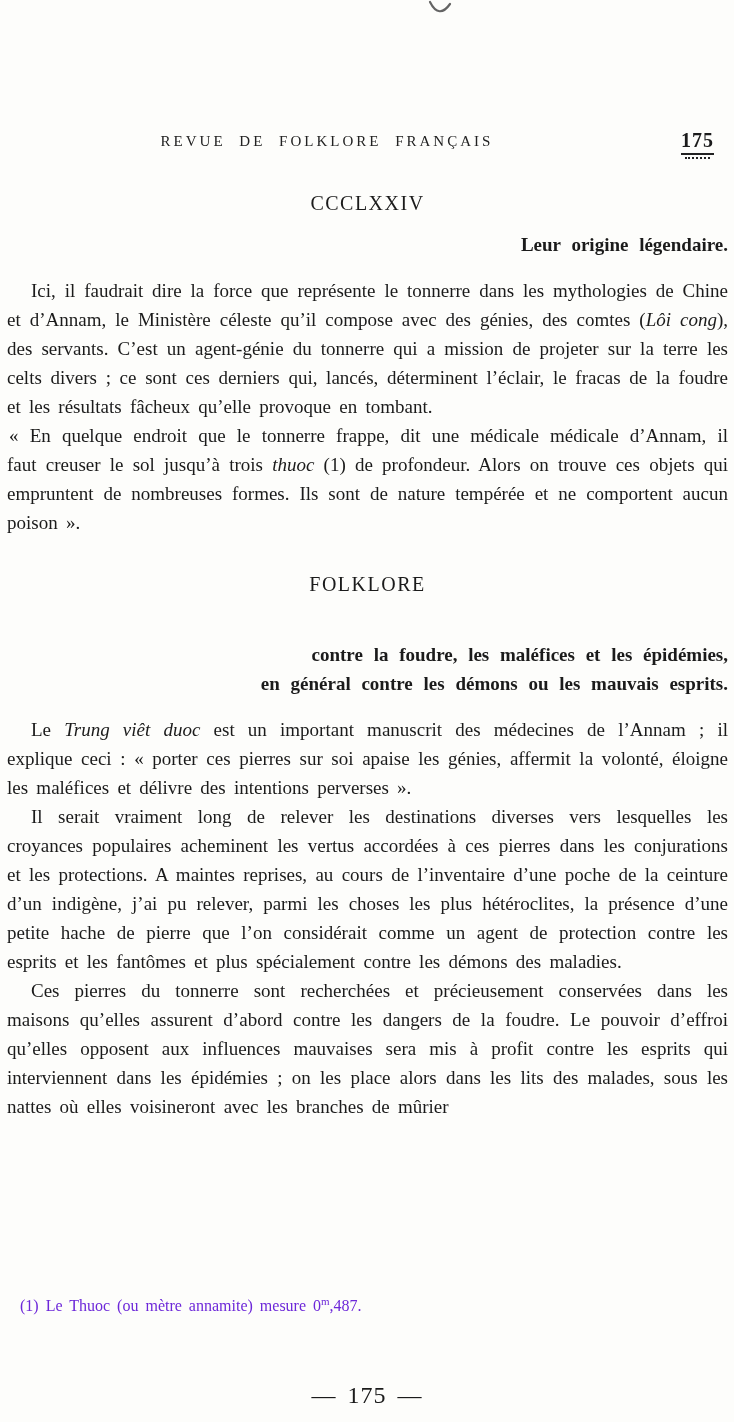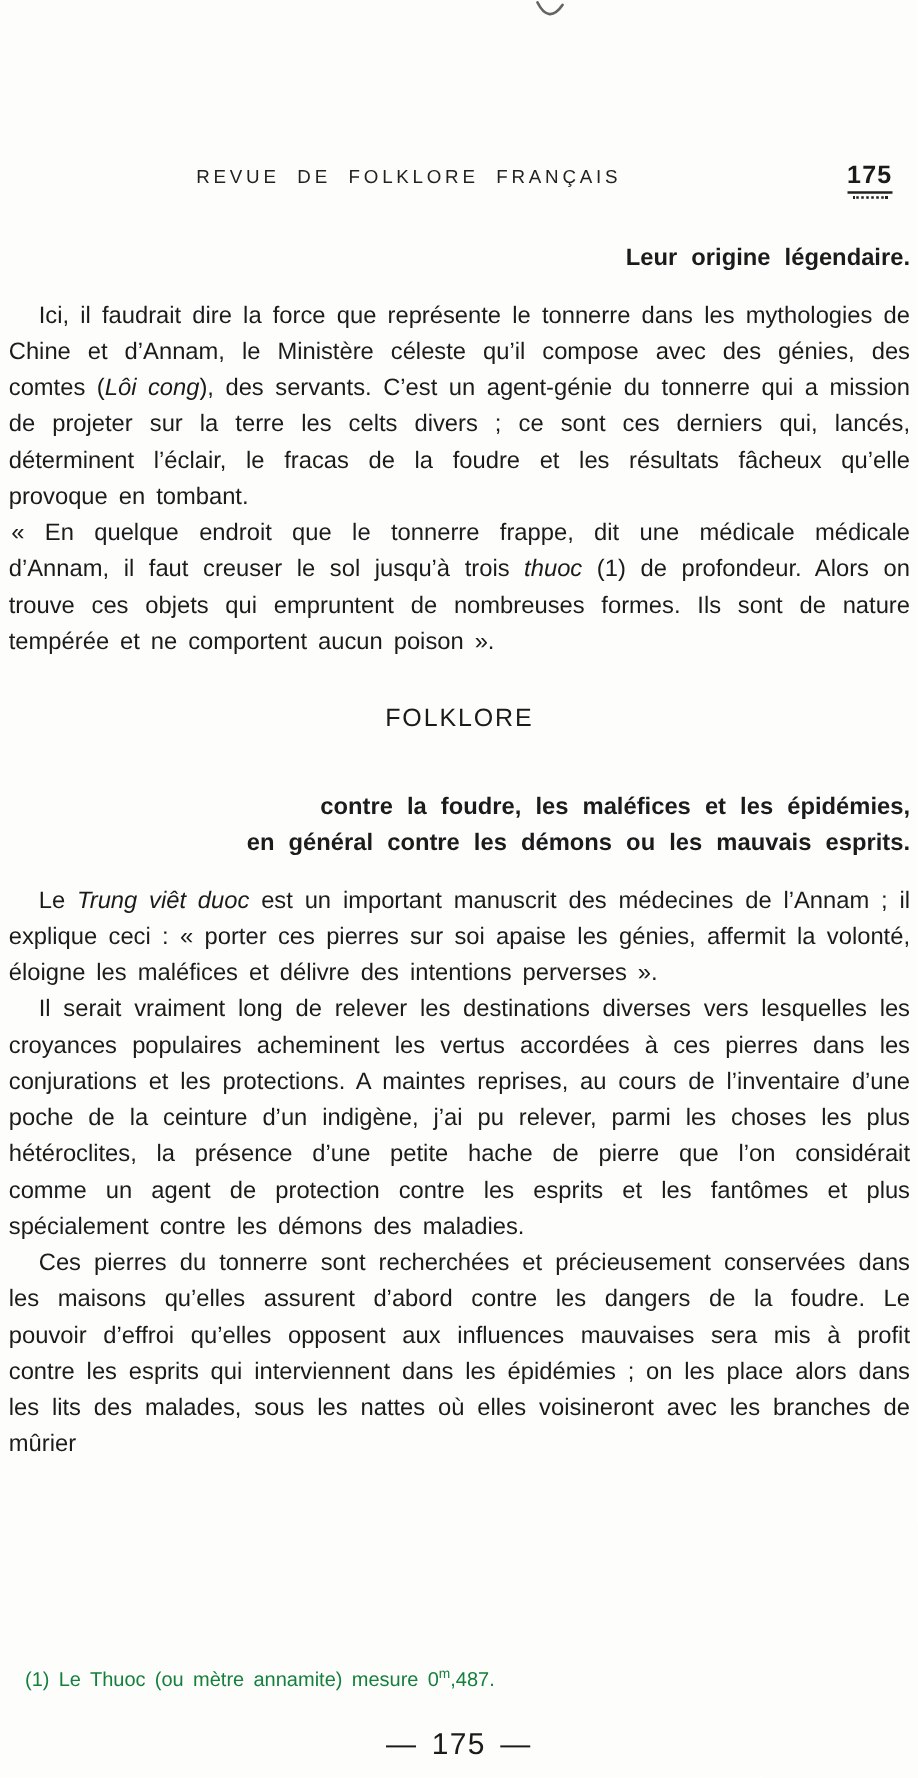--- a/index.html
+++ b/index.html
@@ -2,21 +2,21 @@
 <html><head>
 <meta charset="utf-8">
 <style>
   * { box-sizing: border-box; }
   html, body { margin: 0; padding: 0; background: #ffffff; }
   .page {
     position: relative;
     width: 734px;
     height: 1422px;
     background: #fdfdfb;
-    font-family: Liberation Sans, sans-serif;
+    font-family: Liberation Serif, serif;
     color: #1b1b1b;
     overflow: hidden;
     padding-left: 44px;
   }
   .scan-mark { position: absolute; top: 0; left: 428px; width: 24px; height: 16px; opacity: .85; }
 
   .header { position: absolute; top: 133px; left: 0; right: 0; height: 44px; }
   .journal-title {
     display: block;
     text-align: center;
@@ -71,22 +71,21 @@
   em { font-style: italic; }
   sup { font-size: 11px; vertical-align: super; line-height: 0; }
 
   .footnote {
     position: absolute;
     top: 1297px;
     left: 20px;
     right: 20px;
     font-size: 16px;
     word-spacing: 3px;
-    color: #15803d;
-    margin-top: 39px;
+    color: #6d28d9;
   }
   .footer {
     position: absolute;
     top: 1382px;
     left: 0;
     right: 0;
     text-align: center;
     font-size: 24px;
     letter-spacing: 1px;
     word-spacing: 4px;
@@ -107,20 +106,21 @@
     <span class="journal-title">REVUE DE FOLKLORE FRANÇAIS</span>
     <span class="pagenum">
       <span class="pn-value">175</span>
       <span class="pn-line"></span>
       <span class="pn-line pn-line2"></span>
     </span>
   </div>
 
   <div class="content">
 
+    <h2 class="section-number">CCCLXXIV</h2>
     <h3 class="section-title">
       <span>Leur origine légendaire.</span>
     </h3>
     <p class="para"><span>Ici, il faudrait dire la force que représente le tonnerre dans les mythologies de Chine et d’Annam, le Ministère céleste qu’il compose avec des génies, des comtes (</span><em>Lôi cong</em><span>), des servants. C’est un agent-génie du tonnerre qui a mission de projeter sur la terre les celts divers ; ce sont ces derniers qui, lancés, déterminent l’éclair, le fracas de la foudre et les résultats fâcheux qu’elle provoque en tombant.</span></p>
     <p class="para no-indent"><span>« En quelque endroit que le tonnerre frappe, dit une médicale médicale d’Annam, il faut creuser le sol jusqu’à trois </span><em>thuoc</em><span> (1) de profondeur. Alors on trouve ces objets qui empruntent de nombreuses formes. Ils sont de nature tempérée et ne comportent aucun poison ».</span></p>
 
     <h2 class="section-number second">FOLKLORE</h2>
     <h3 class="section-title">
       <br>
       <span>contre la foudre, les maléfices et les épidémies,</span><br>

